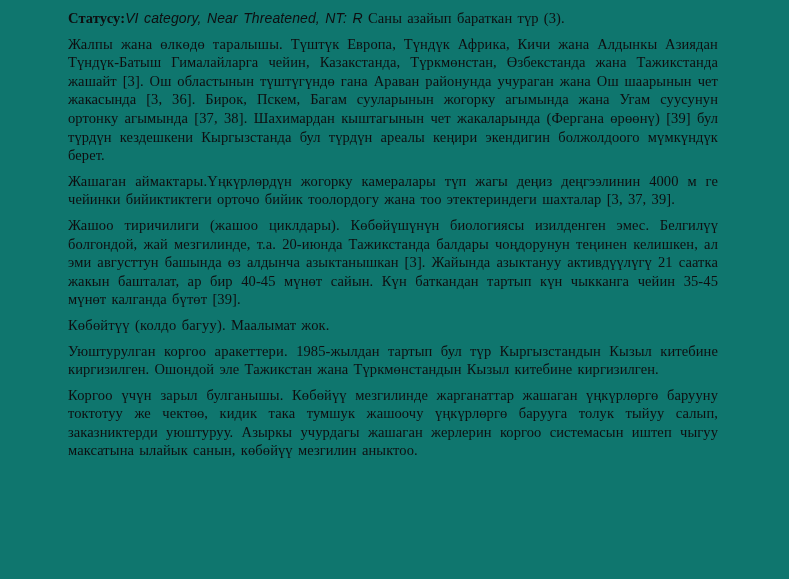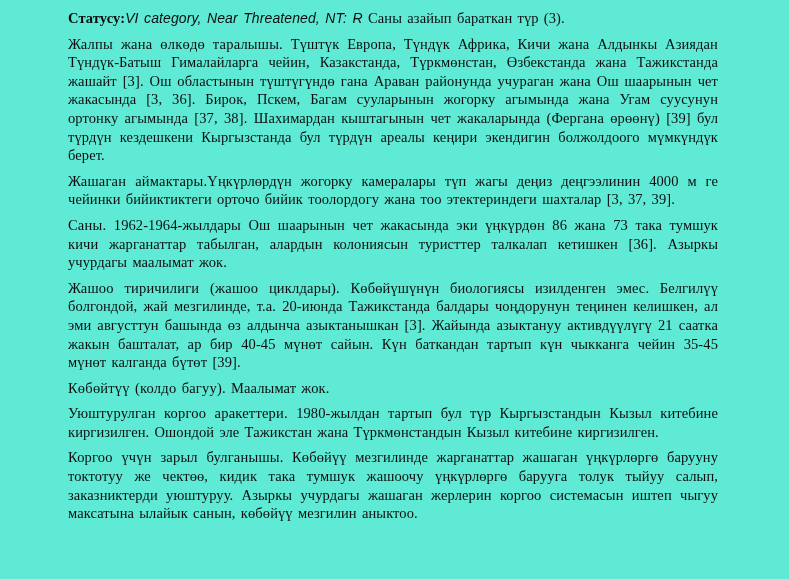--- a/index.html
+++ b/index.html
@@ -12,21 +12,21 @@
     height: 579px;
     overflow: hidden;
     font-family: "Liberation Serif", serif;
     color: #0e0e10;
   }
   .page {
     box-sizing: border-box;
     width: 789px;
     height: 579px;
     padding: 9px 71px 0 68px;
-    background: #5eead4;
+    background: #0f766e;
   }
   .para {
     margin: 0 0 7px 0;
     font-size: 14.5px;
     line-height: 18.6px;
     text-align: justify;
     word-spacing: 1.5px;
     letter-spacing: 0.1px;
   }
   .head {
@@ -46,24 +46,23 @@
 <body>
 
 <div class="page">
 
   <p class="para"><span class="status-label">Статусу:</span><span class="status-category">VI category, Near Threatened, NT: R</span><span> Саны азайып бараткан түр (3).</span></p>
 
   <p class="para"><span class="head">Жалпы жана өлкөдө таралышы.</span><span> Түштүк Европа, Түндүк Африка, Кичи жана Алдынкы Азиядан Түндүк-Батыш Гималайларга чейин, Казакстанда, Түркмөнстан, Өзбекстанда жана Тажикстанда жашайт [3]. Ош областынын түштүгүндө гана Араван районунда учураган жана Ош шаарынын чет жакасында [3, 36]. Бирок, Пскем, Багам сууларынын жогорку агымында жана Угам суусунун ортонку агымында [37, 38]. Шахимардан кыштагынын чет жакаларында (Фергана өрөөнү) [39] бул түрдүн кездешкени Кыргызстанда бул түрдүн ареалы кеңири экендигин болжолдоого мүмкүндүк берет.</span></p>
 
   <p class="para"><span class="head">Жашаган аймактары.</span><span>Үңкүрлөрдүн жогорку камералары түп жагы деңиз деңгээлинин 4000 м ге чейинки бийиктиктеги орточо бийик тоолордогу жана тоо этектериндеги шахталар [3, 37, 39].</span></p>
 
-  <p class="para"><span class="head">Саны.</span><span> 1962-1964-жылдары Ош шаарынын чет жакасында эки үңкүрдөн 86 жана 73 така тумшук кичи жарганаттар табылган, алардын колониясын туристтер талкалап кетишкен [36]. Азыркы учурдагы маалымат жок.</span></p>
 
   <p class="para"><span class="head">Жашоо тиричилиги (жашоо циклдары).</span><span> Көбөйүшүнүн биологиясы изилденген эмес. Белгилүү болгондой, жай мезгилинде, т.а. 20-июнда Тажикстанда балдары чоңдорунун теңинен келишкен, ал эми августтун башында өз алдынча азыктанышкан [3]. Жайында азыктануу активдүүлүгү 21 саатка жакын башталат, ар бир 40-45 мүнөт сайын. Күн баткандан тартып күн чыкканга чейин 35-45 мүнөт калганда бүтөт [39].</span></p>
 
 
   <p class="para"><span class="head">Көбөйтүү (колдо багуу).</span><span> Маалымат жок.</span></p>
 
-  <p class="para"><span class="head">Уюштурулган коргоо аракеттери.</span><span> 1980-жылдан тартып бул түр Кыргызстандын Кызыл китебине киргизилген. Ошондой эле Тажикстан жана Түркмөнстандын Кызыл китебине киргизилген.</span></p>
+  <p class="para"><span class="head">Уюштурулган коргоо аракеттери.</span><span> 1985-жылдан тартып бул түр Кыргызстандын Кызыл китебине киргизилген. Ошондой эле Тажикстан жана Түркмөнстандын Кызыл китебине киргизилген.</span></p>
 
   <p class="para"><span class="head">Коргоо үчүн зарыл булганышы.</span><span> Көбөйүү мезгилинде жарганаттар жашаган үңкүрлөргө барууну токтотуу же чектөө, кидик така тумшук жашоочу үңкүрлөргө барууга толук тыйуу салып, заказниктерди уюштуруу. Азыркы учурдагы жашаган жерлерин коргоо системасын иштеп чыгуу максатына ылайык санын, көбөйүү мезгилин аныктоо.</span></p>
 
 </div>
 
 </body></html>

